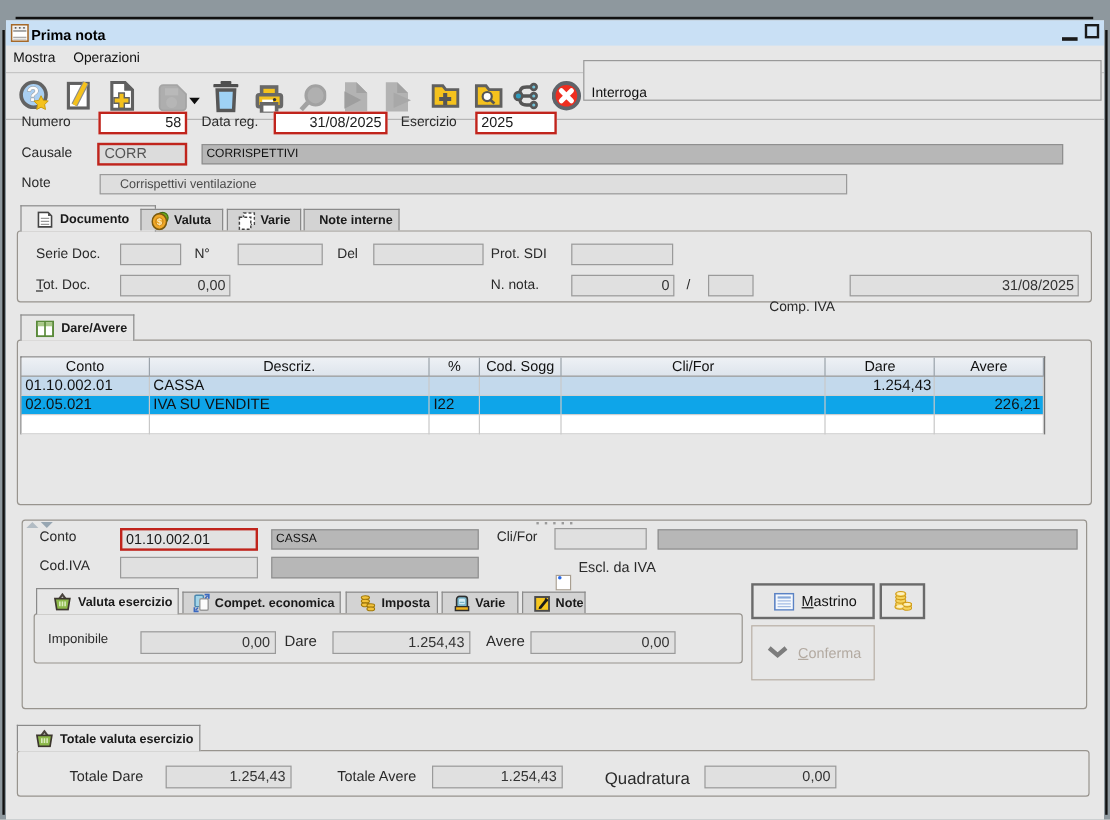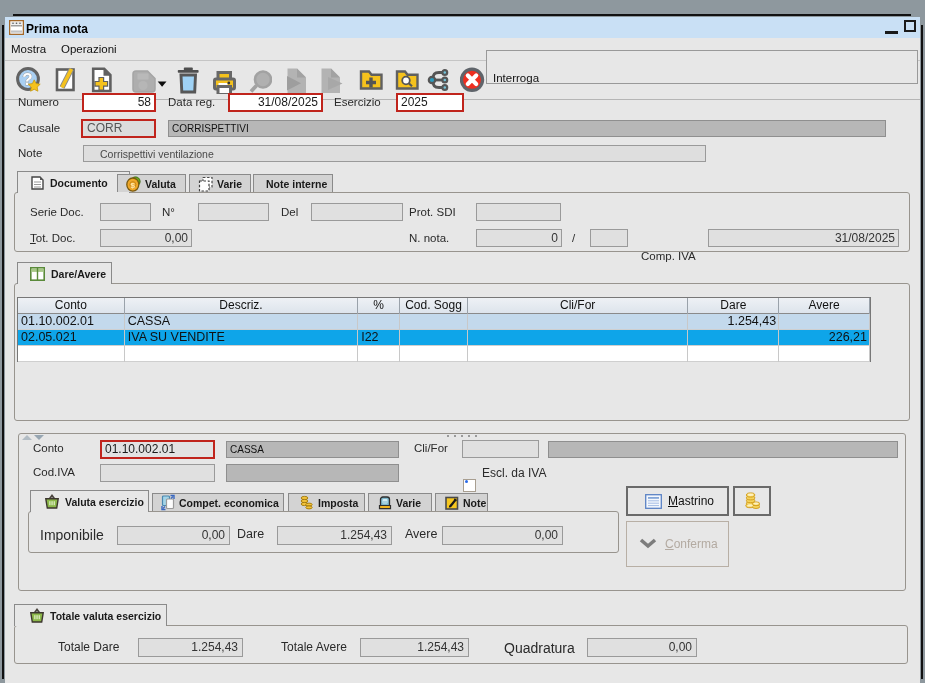--- a/index.html
+++ b/index.html
@@ -348,21 +348,21 @@
     <span class="ic" id="ic-note" style="margin-left:9px;">
       <svg width="14" height="14" viewBox="0 0 14 14">
         <rect x="1" y="1.5" width="11.5" height="11.5" fill="#f7c71f" stroke="#4a4a4a" stroke-width="1.6"></rect>
         <path d="M4.2 9.8 L9.6 3.2 l1.8 1.4 -5.4 6.6 -2.2 0.4 z" fill="#1a1a1a"></path>
         <path d="M9.8 2.2 l2.2 1.8 -1 1.2 -2.2-1.8 z" fill="#1a1a1a"></path>
       </svg>
     </span>
     <span style="margin-left:4px;">Note</span>
   </div>
 
-<div class="lbl" style="left:40px;top:527px;font-size:14px;">Imponibile</div>
+<div class="lbl" style="left:40px;top:527px;font-size:11px;">Imponibile</div>
 <div class="fld ra" style="left:117px;top:526px;width:113px;height:19px;background:#e0e0e0;line-height:17px;padding-right:4px;color:#333;">0,00</div>
 <div class="lbl" style="left:237px;top:527px;font-size:12.5px;">Dare</div>
 <div class="fld ra" style="left:277px;top:526px;width:115px;height:19px;background:#e0e0e0;line-height:17px;padding-right:4px;color:#333;">1.254,43</div>
 <div class="lbl" style="left:405px;top:527px;font-size:12.5px;">Avere</div>
 <div class="fld ra" style="left:442px;top:526px;width:121px;height:19px;background:#e0e0e0;line-height:17px;padding-right:4px;color:#333;">0,00</div>
 
 <div class="abs" style="left:626px;top:474px;width:103px;height:30px;border:2px solid #6a6a6a;background:#e7e7e7;display:flex;align-items:center;">
     <span id="ic-mastrino" style="margin-left:17px;">
       <svg width="17" height="15" viewBox="0 0 17 15">
         <rect x="0.7" y="0.7" width="15.6" height="13.6" fill="#f4f8fd" stroke="#5a82c4" stroke-width="1.3"></rect>

